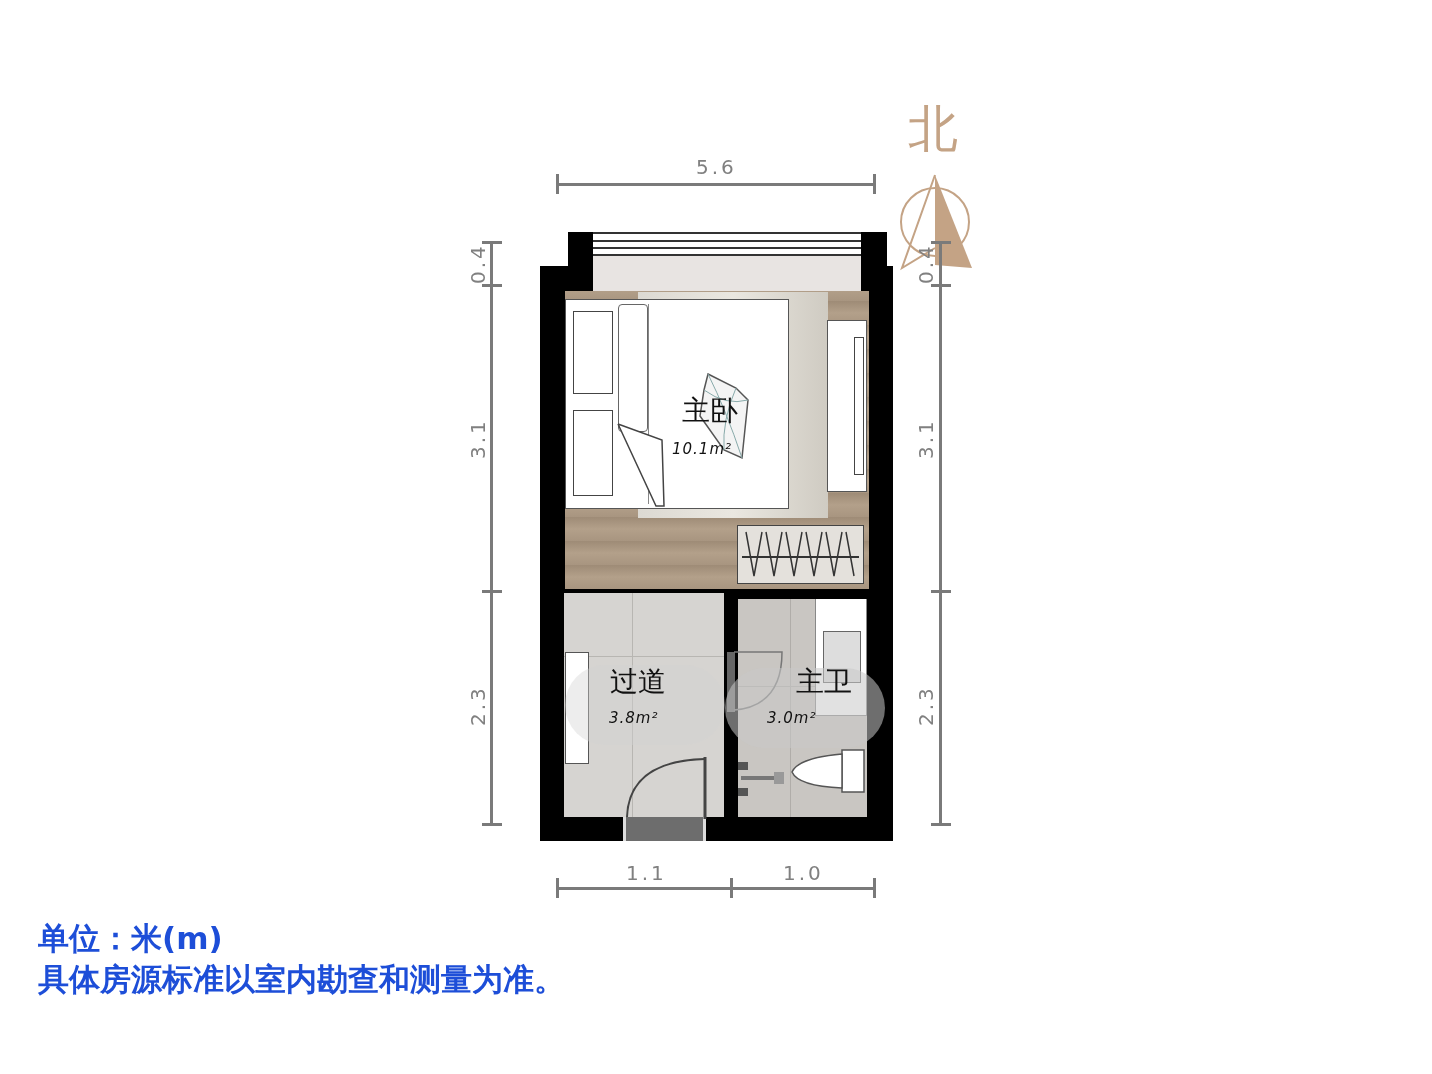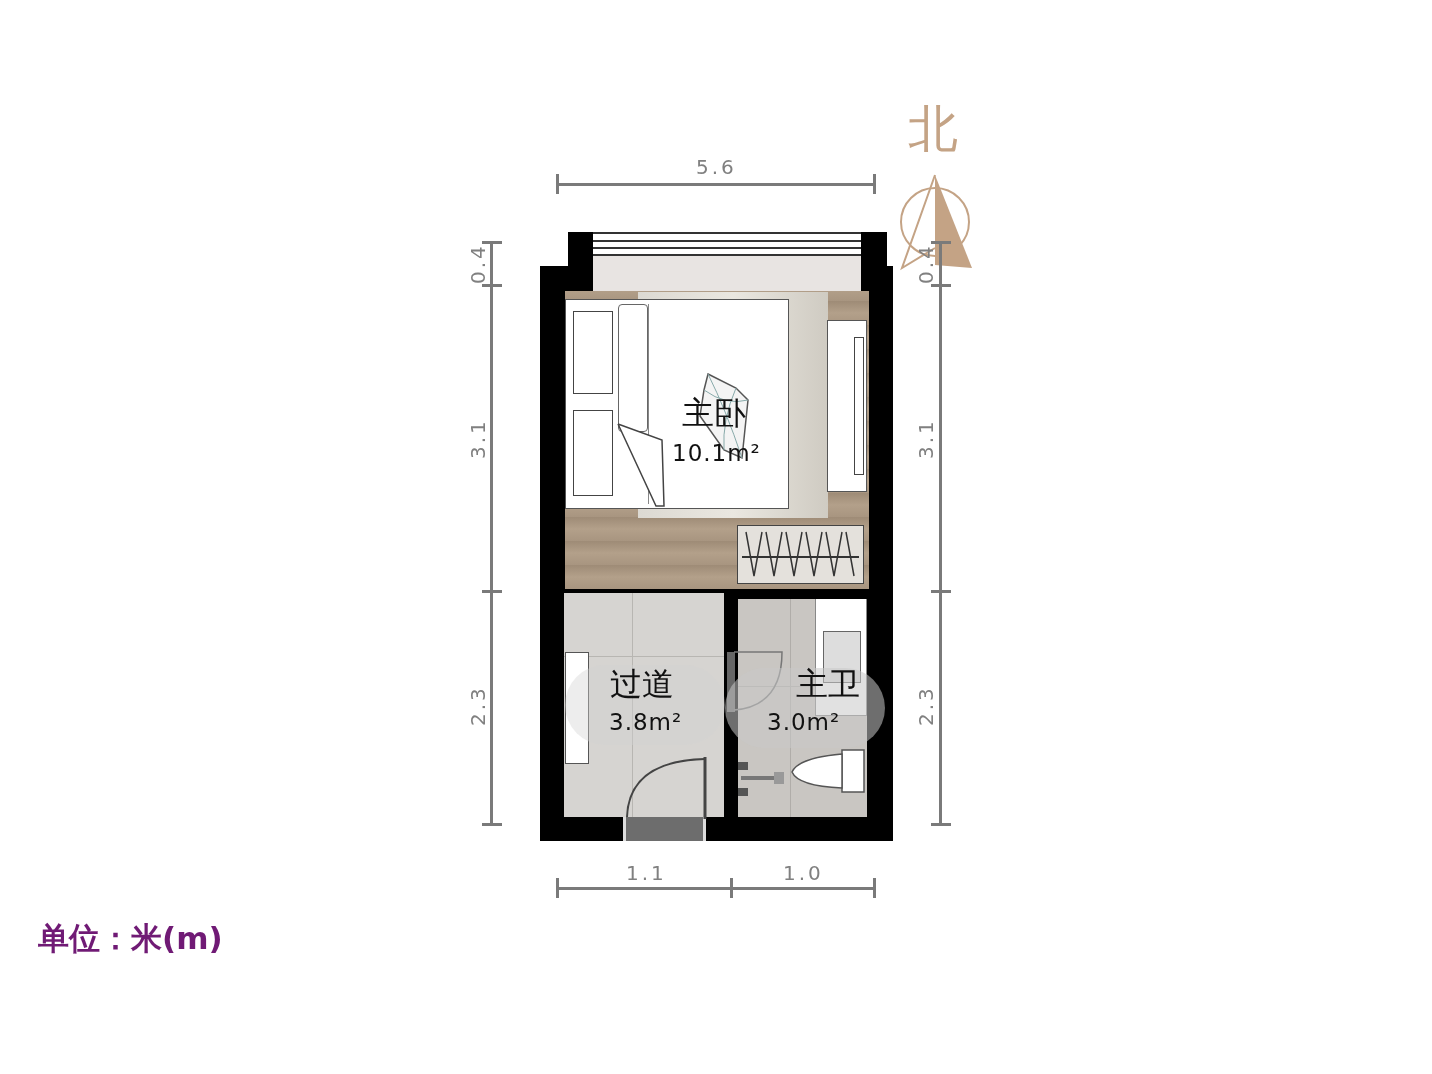--- a/index.html
+++ b/index.html
@@ -2,26 +2,26 @@
 <html><head>
 <meta charset="utf-8">
 <style>
   html, body { margin: 0; padding: 0; background: #ffffff; }
   body { width: 1432px; height: 1074px; position: relative; overflow: hidden;
          font-family: "DejaVu Sans", "Liberation Sans", sans-serif; }
   .abs { position: absolute; }
   .dim-text { position: absolute; color: #808080; font-size: 20px; letter-spacing: 3px;
               font-family: "DejaVu Sans", sans-serif; }
   .vtext { transform: rotate(-90deg); transform-origin: center center; white-space: nowrap; }
-  .room-name { position: absolute; font-size: 32px; color: #111; font-weight: normal;
+  .room-name { position: absolute; font-size: 28px; color: #111; font-weight: normal;
                font-family: "DejaVu Sans", sans-serif; white-space: nowrap; }
-  .room-area { position: absolute; font-size: 23px; color: #111; white-space: nowrap;
-               font-family: "DejaVu Sans", sans-serif; letter-spacing: 1px; }
+  .room-area { position: absolute; font-size: 15px; color: #111; white-space: nowrap;
+               font-family: "DejaVu Sans", sans-serif; letter-spacing: 1px; font-style: italic; }
   .notes { position: absolute; left: 38px; top: 918px; font-size: 31px; line-height: 41px;
-           font-weight: bold; color: #701a75; font-family: "DejaVu Sans", sans-serif; }
+           font-weight: bold; color: #1d4ed8; font-family: "DejaVu Sans", sans-serif; }
   .notes div { white-space: nowrap; }
   .north-label { position: absolute; left: 908px; top: 96px; font-size: 50px; color: #c4a385;
                  font-family: "DejaVu Sans", sans-serif; }
 </style>
 </head>
 <body>
 
 <div>
   <div class="north-label">北</div>
   <svg class="abs" style="left:895px;top:170px" width="85" height="105">
@@ -158,13 +158,14 @@
     <div class="room-area" style="left:609px;top:709px">3.8m²</div>
   </div>
   <div>
     <div class="room-name" style="left:796px;top:663px">主卫</div>
     <div class="room-area" style="left:767px;top:709px">3.0m²</div>
   </div>
 </div>
 
 <div class="notes">
   <div>单位：米(m)</div>
+  <div>具体房源标准以室内勘查和测量为准。</div>
 </div>
 
 </body></html>

